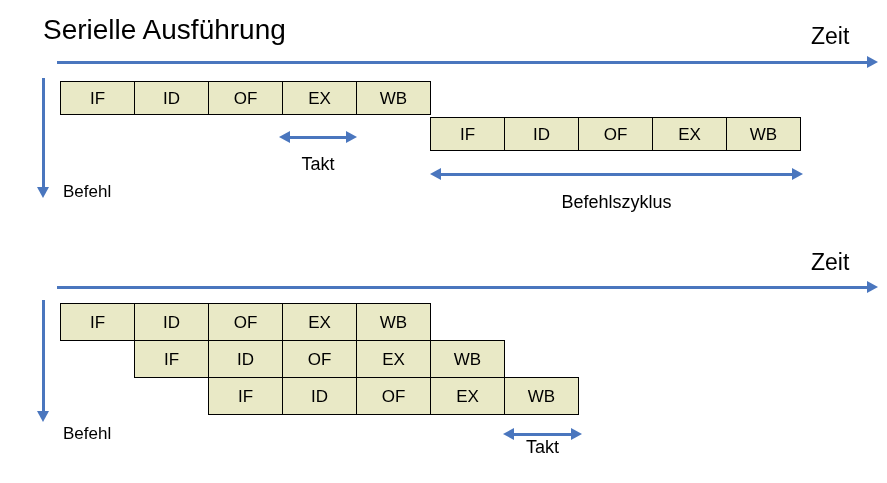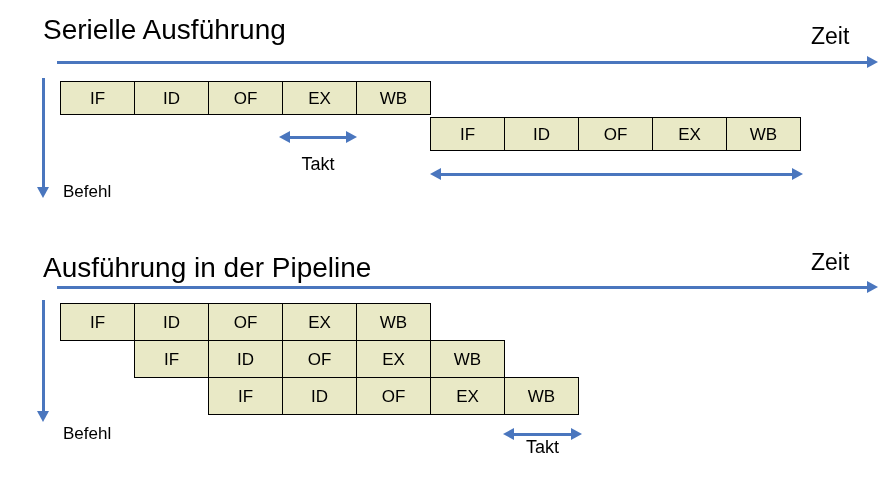--- a/index.html
+++ b/index.html
@@ -138,25 +138,25 @@
       <div class="shaft" style="left:7px;width:64px;"></div>
       <div class="head-r" style="left:67px;"></div>
     </div>
     <div class="span-label" style="left:263px;top:155px;width:78px;">Takt</div>
 
     <div class="h-arrow" style="left:414px;top:167px;width:373px;">
       <div class="head-l"></div>
       <div class="shaft" style="left:7px;width:359px;"></div>
       <div class="head-r" style="left:362px;"></div>
     </div>
+    <div class="span-label" style="left:414px;top:193px;width:373px;">Befehlszyklus</div>
   </div>
 
   <div class="section" style="top:240px;height:243px;">
 
-    <div class="title" style="left:27px;top:12px;">Ausführung in der Pipeline</div>
 
     <div class="zeit-label" style="left:795px;top:13px;">Zeit</div>
 
     <div class="h-arrow" style="left:41px;top:40px;width:821px;">
       <div class="shaft" style="width:810px;"></div>
       <div class="head-r" style="left:810px;"></div>
     </div>
 
     <div class="v-arrow" style="left:20px;top:60px;height:122px;">
       <div class="shaft" style="height:111px;"></div>

